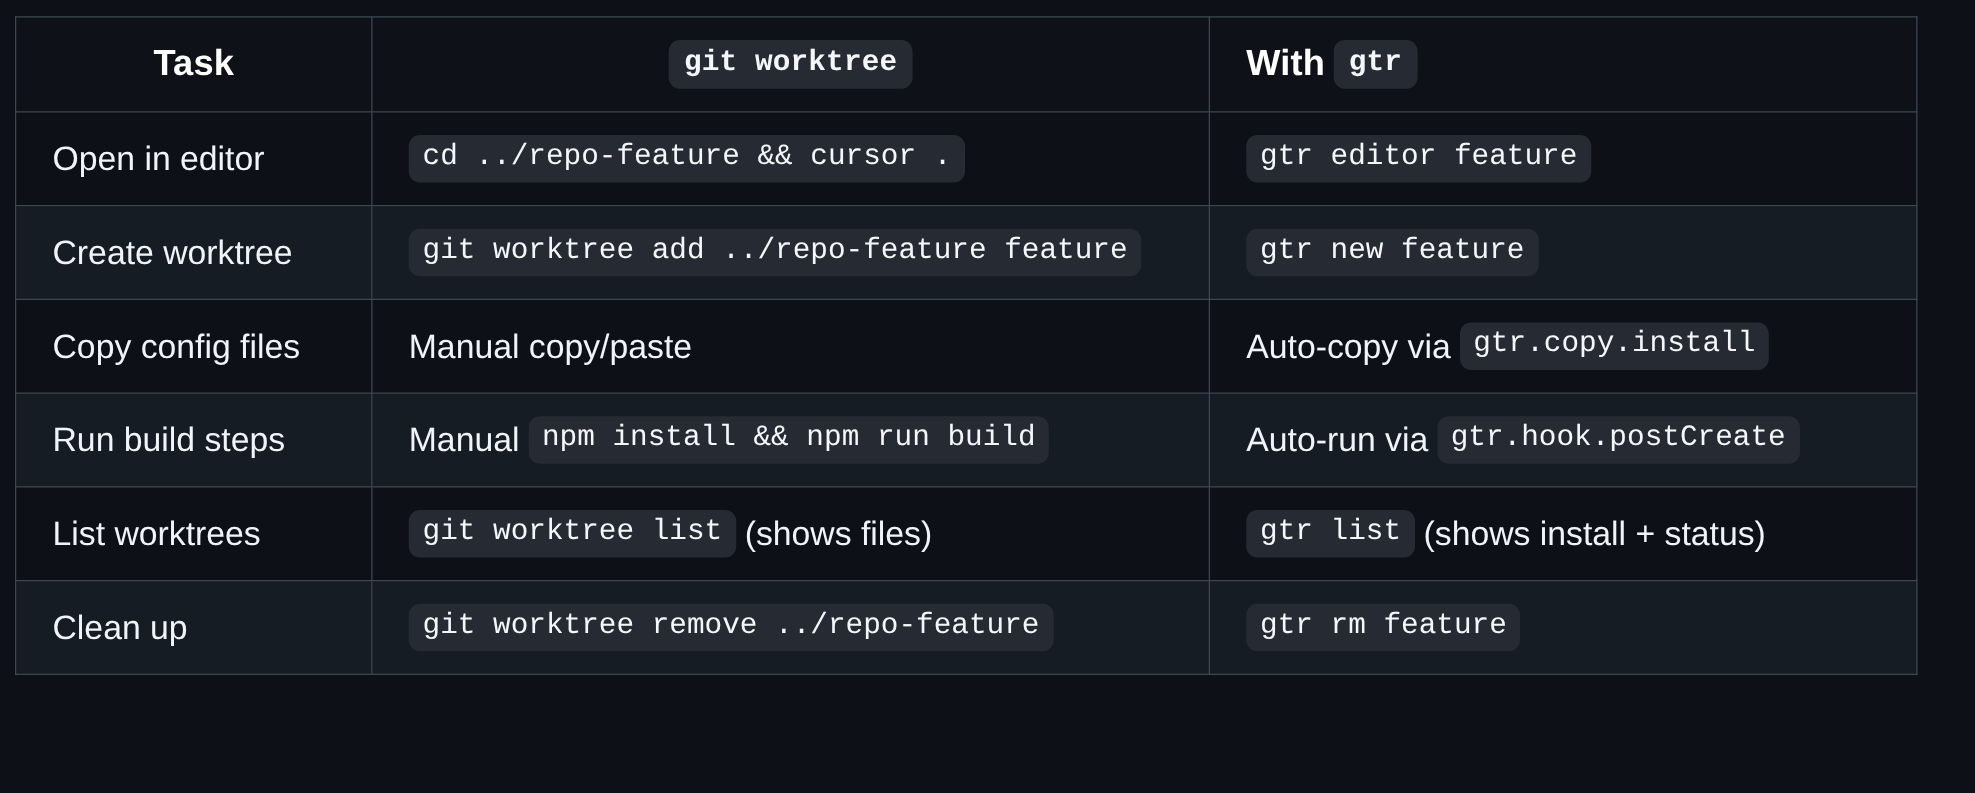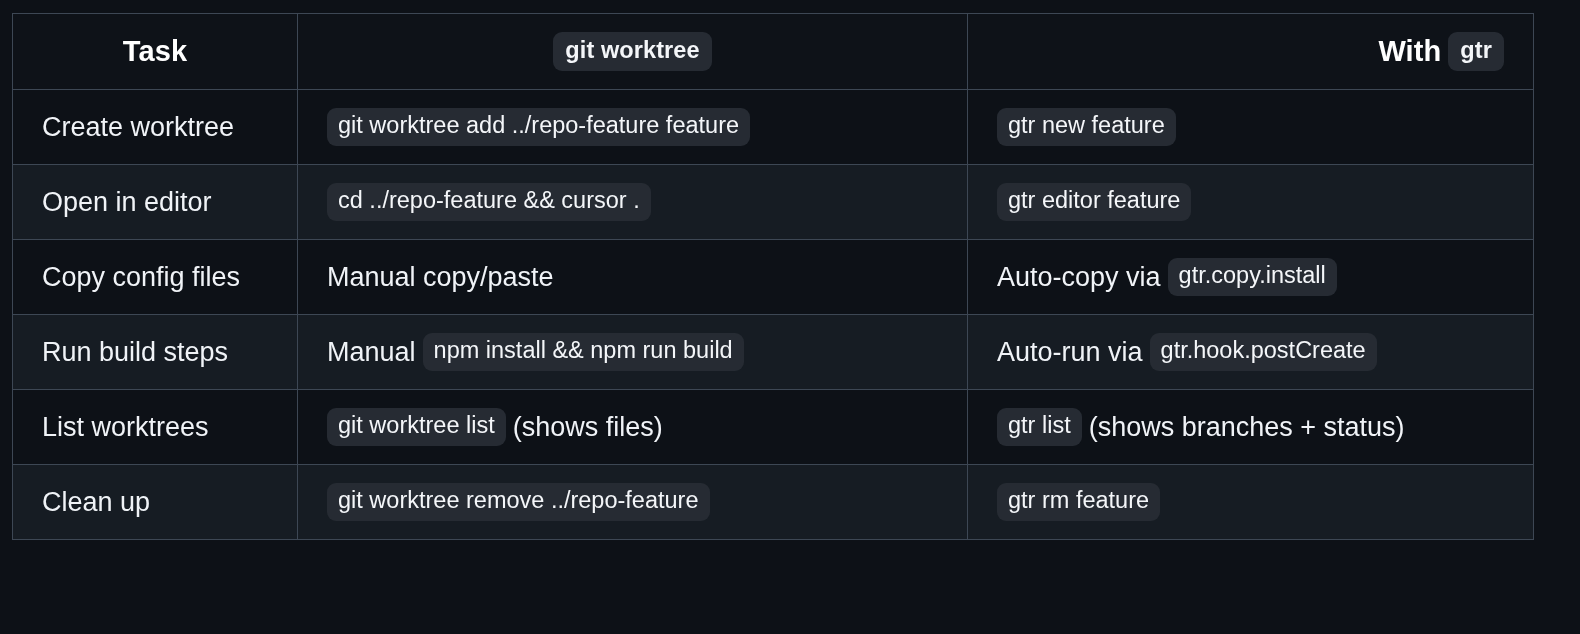--- a/index.html
+++ b/index.html
@@ -57,21 +57,21 @@
   table.cmp thead th {
     height: 76px;
     background: #0e1218;
     font-weight: bold;
     font-size: 29px;
     letter-spacing: 0.1px;
     color: #ffffff;
   }
   th.h-task   { text-align: center; padding-right: 34px; }
   th.h-git    { text-align: center; }
-  th.h-gtr    { text-align: right;  padding-right: 26px; }
+  th.h-gtr    { text-align: left;  padding-right: 26px; }
 
   
   table.cmp tbody tr { height: 75px; }
   table.cmp tbody tr:nth-child(odd)  td { background: #0d1117; }
   table.cmp tbody tr:nth-child(even) td { background: #161c23; }
 
   td.task {
     text-align: left;
     font-size: 27px;
     color: #f0f3f7;
@@ -81,21 +81,21 @@
   td.cell {
     text-align: left;
     font-size: 27px;
     color: #f0f3f7;
     white-space: nowrap;
     padding-left: 24px;
   }
 
   
   code.cd {
-    font-family: Liberation Sans, sans-serif;
+    font-family: Liberation Mono, monospace;
     background: #262b33;
     color: #f4f6f9;
     border-radius: 9px;
     padding: 6px 11px 8px 11px;
     font-size: 23.5px;
     line-height: 1;
     white-space: nowrap;
     display: inline-block;
     vertical-align: middle;
   }
@@ -130,39 +130,39 @@
             <code class="cd">git worktree</code>
           </th>
           <th class="h-gtr">
             <span class="plain">With</span><span class="gap"></span><code class="cd">gtr</code>
           </th>
         </tr>
       </thead>
       <tbody>
 
         <tr>
+          <td class="task">Open in editor</td>
+          <td class="cell">
+            <code class="cd">cd ../repo-feature &amp;&amp; cursor .</code>
+          </td>
+          <td class="cell">
+            <code class="cd">gtr editor feature</code>
+          </td>
+        </tr>
+
+        <tr>
           <td class="task">Create worktree</td>
           <td class="cell">
             <code class="cd">git worktree add ../repo-feature feature</code>
           </td>
           <td class="cell">
             <code class="cd">gtr new feature</code>
           </td>
         </tr>
 
-        <tr>
-          <td class="task">Open in editor</td>
-          <td class="cell">
-            <code class="cd">cd ../repo-feature &amp;&amp; cursor .</code>
-          </td>
-          <td class="cell">
-            <code class="cd">gtr editor feature</code>
-          </td>
-        </tr>
-
 
         <tr>
           <td class="task">Copy config files</td>
           <td class="cell">
             <span class="plain">Manual copy/paste</span>
           </td>
           <td class="cell">
             <span class="plain">Auto-copy via</span><span class="gap"></span><code class="cd">gtr.copy.install</code>
           </td>
         </tr>
@@ -176,21 +176,21 @@
             <span class="plain">Auto-run via</span><span class="gap"></span><code class="cd">gtr.hook.postCreate</code>
           </td>
         </tr>
 
         <tr>
           <td class="task">List worktrees</td>
           <td class="cell">
             <code class="cd">git worktree list</code><span class="gap"></span><span class="plain">(shows files)</span>
           </td>
           <td class="cell">
-            <code class="cd">gtr list</code><span class="gap"></span><span class="plain">(shows branches + status)</span>
+            <code class="cd">gtr list</code><span class="gap"></span><span class="plain">(shows install + status)</span>
           </td>
         </tr>
 
         <tr>
           <td class="task">Clean up</td>
           <td class="cell">
             <code class="cd">git worktree remove ../repo-feature</code>
           </td>
           <td class="cell">
             <code class="cd">gtr rm feature</code>

